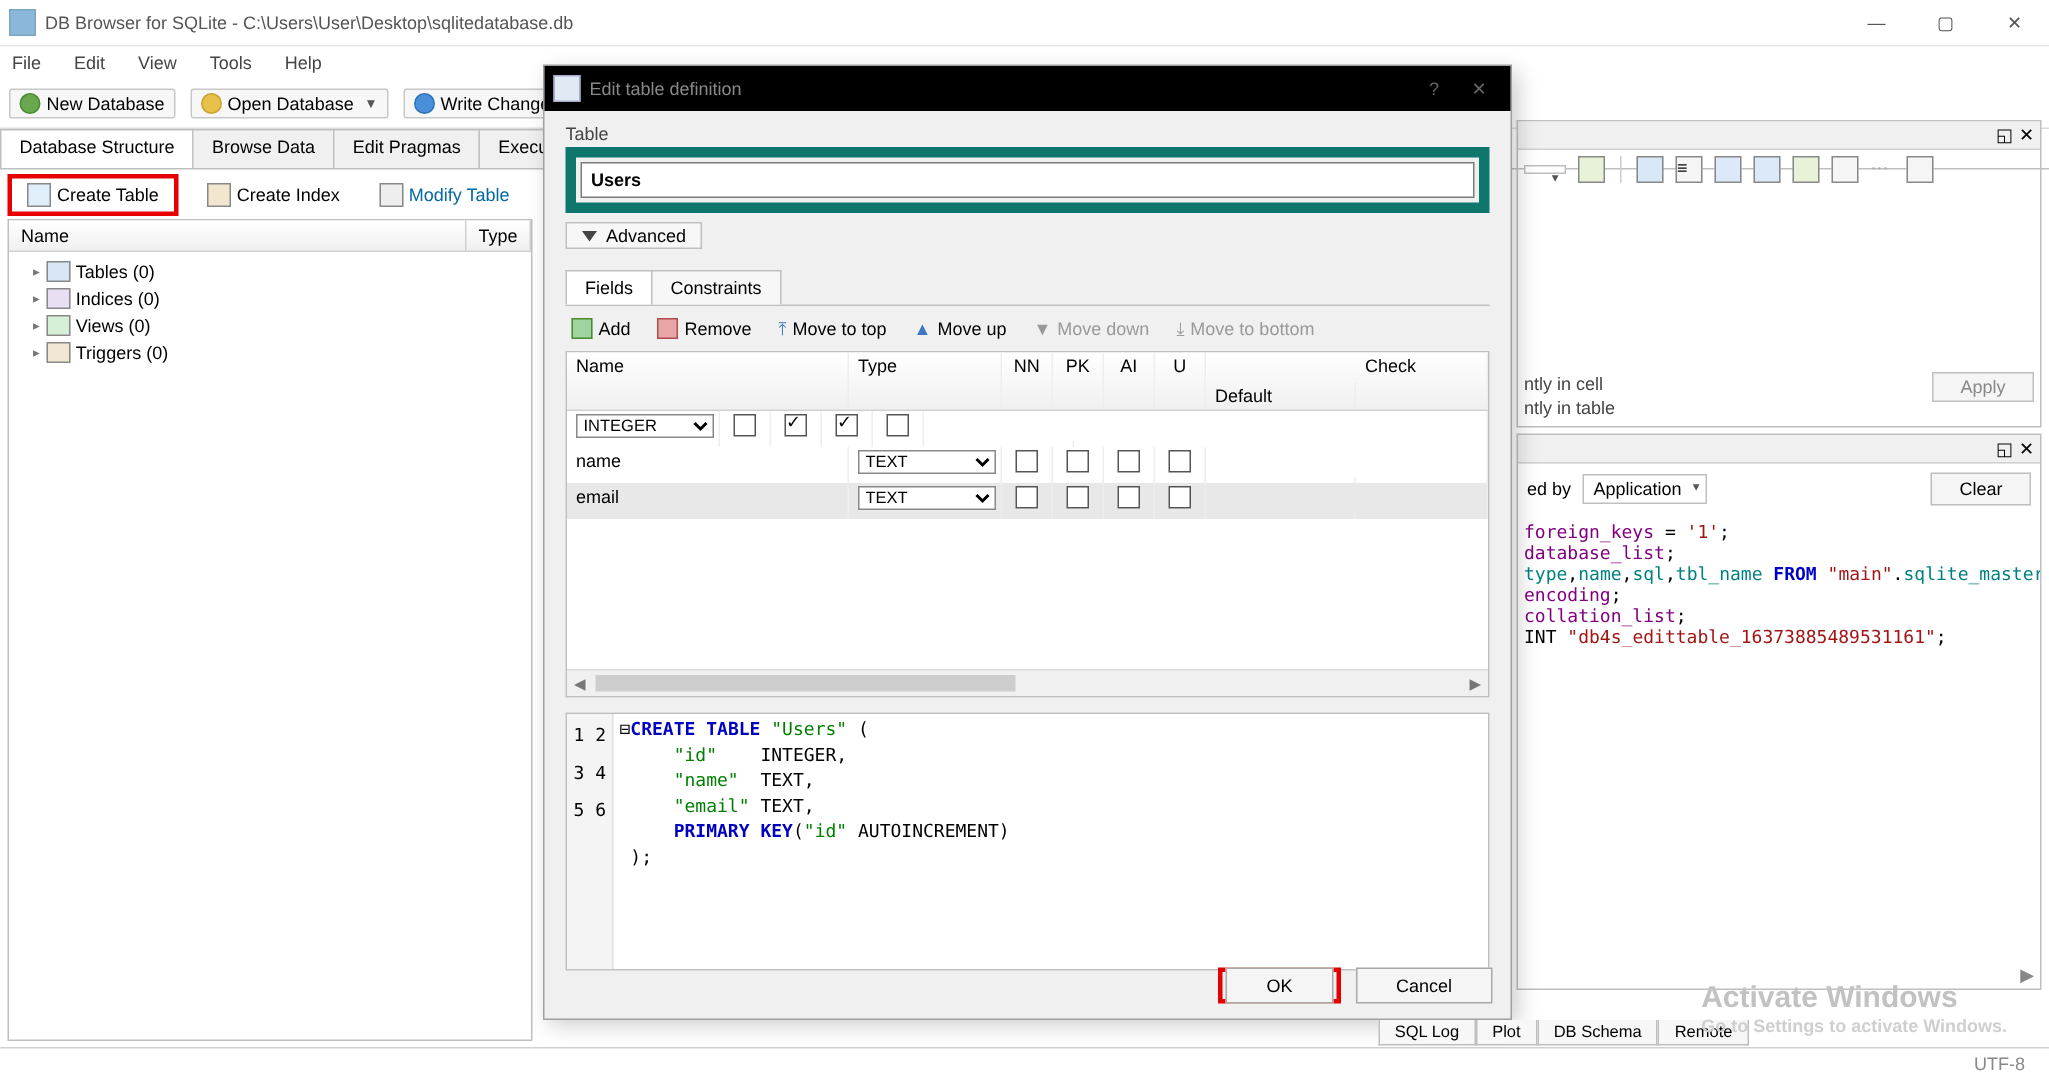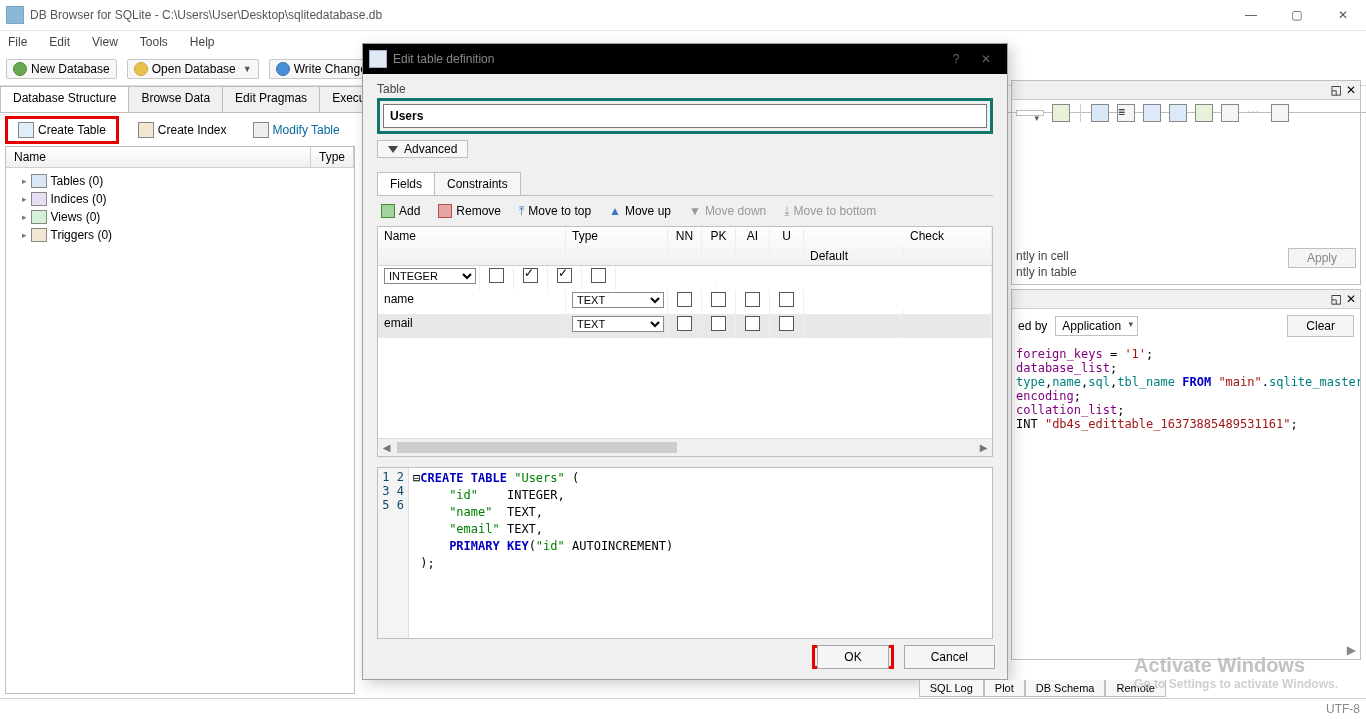--- a/index.html
+++ b/index.html
@@ -46,21 +46,21 @@
 .combo{border:1px solid #bfbfbf;background:#fff;padding:2px 16px 2px 6px;position:relative;}
 .combo:after{content:"▾";position:absolute;right:4px;top:2px;font-size:9px;color:#555;}
 
 .dialog{position:absolute;top:43px;left:362px;width:644px;height:635px;background:#f0f0f0;border:1px solid #a0a0a0;box-shadow:4px 4px 14px rgba(0,0,0,.2);}
 .dlgtitle{height:30px;background:#000000;display:flex;align-items:center;padding:0 6px;}
 .dlgtitle .ico{width:16px;height:16px;background:#dfeaf4;border:1px solid #aac;margin-right:6px;}
 .dlgtitle .t{flex:1;color:#888;}
 .dlgtitle .b{width:30px;text-align:center;color:#666;}
 .dlgbody{padding:8px 14px;}
 .fieldlabel{color:#444;margin-bottom:2px;}
-.tblnamewrap{border:3px solid #0f766e;padding:3px;margin-bottom:4px;}
+.tblnamewrap{border:7px solid #0f766e;padding:3px;margin-bottom:4px;}
 .tblname{border:1px solid #7a7a7a;background:#fff;padding:4px 6px;font-weight:bold;width:100%;box-sizing:border-box;font-family:inherit;font-size:12px;}
 .advbtn{display:inline-flex;align-items:center;gap:6px;border:1px solid #bfbfbf;background:#f7f7f7;padding:1px 10px;margin-top:2px;}
 .advbtn .tri{width:0;height:0;border-left:5px solid transparent;border-right:5px solid transparent;border-top:7px solid #444;}
 .subtabs{display:flex;border-bottom:1px solid #bfbfbf;margin-top:14px;}
 .subtab{padding:4px 12px;border:1px solid #bfbfbf;border-bottom:none;margin-right:-1px;background:#f7f7f7;}
 .subtab.active{background:#fff;}
 .fldtoolbar{display:flex;gap:18px;padding:8px 4px;align-items:center;}
 .fldbtn{display:flex;align-items:center;gap:4px;}
 .fldbtn .ic{width:12px;height:12px;}
 .fldbtn.dis{color:#999;}
@@ -73,32 +73,32 @@
 .c-ck{width:34px;text-align:center;}
 .c-def{width:100px;margin-top:20px;}
 .c-check{flex:1;}
 .typesel{border:1px solid #888;width:92px;font-size:11px;background:#fff;}
 .chk{width:13px;height:13px;border:1px solid #555;display:inline-block;position:relative;background:#fff;}
 .chk.on:after{content:"✓";position:absolute;top:-3px;left:0;font-size:12px;}
 .scrollbar{height:17px;background:#f0f0f0;border-top:1px solid #dcdcdc;display:flex;align-items:center;}
 .scrollbar .arr{width:17px;text-align:center;color:#777;font-size:10px;}
 .scrollbar .thumb{height:11px;background:#cdcdcd;width:280px;margin-left:2px;}
 .sqlgen{border:1px solid #bfbfbf;background:#fff;margin-top:10px;height:170px;display:flex;font-family:Consolas,monospace;}
-.gutter{width:22px;background:#f4f4f4;border-right:1px solid #e0e0e0;text-align:right;padding:2px 4px;color:#0c4a6e;line-height:14px;}
+.gutter{width:22px;background:#f4f4f4;border-right:1px solid #e0e0e0;text-align:right;padding:2px 4px;color:#000000;line-height:25px;}
 .sqlcode{padding:2px 4px;line-height:17px;white-space:pre;}
 .sqlcode .kw{color:#0000c0;font-weight:bold;}
 .sqlcode .str{color:#008000;}
 .dlgbtns{position:absolute;bottom:10px;right:12px;display:flex;gap:10px;}
 .dlgbtn{border:1px solid #a8a8a8;background:#f5f5f5;padding:4px 26px;}
 .okwrap{border:3px solid #e60000;padding:2px;}
 .bottomtabs{position:absolute;bottom:22px;right:200px;display:flex;}
 .bottomtab{border:1px solid #bfbfbf;border-top:none;padding:2px 10px;background:#f7f7f7;font-size:11px;}
 .watermark{position:absolute;bottom:28px;right:28px;color:#cfcfcf;font-size:12px;text-align:left;font-weight:bold;}
 .watermark .big{font-size:20px;color:#c2c2c2;}
-.statusbar{position:absolute;bottom:0;left:0;right:0;height:20px;border-top:1px solid #d0d0d0;display:flex;justify-content:flex-end;align-items:center;padding:0 6px;color:#888;}
+.statusbar{position:absolute;bottom:0;left:0;right:0;height:20px;border-top:1px solid #d0d0d0;display:flex;justify-content:flex-end;align-items:center;padding:0 16px;color:#888;}
 .dis{color:#0369a1;}
 .grow{flex:1;}
 </style>
 </head>
 <body>
 
 <div class="titlebar">
   <div class="icon"></div>
   <div class="title">DB Browser for SQLite - C:\Users\User\Desktop\sqlitedatabase.db</div>
   <div class="winbtns">

